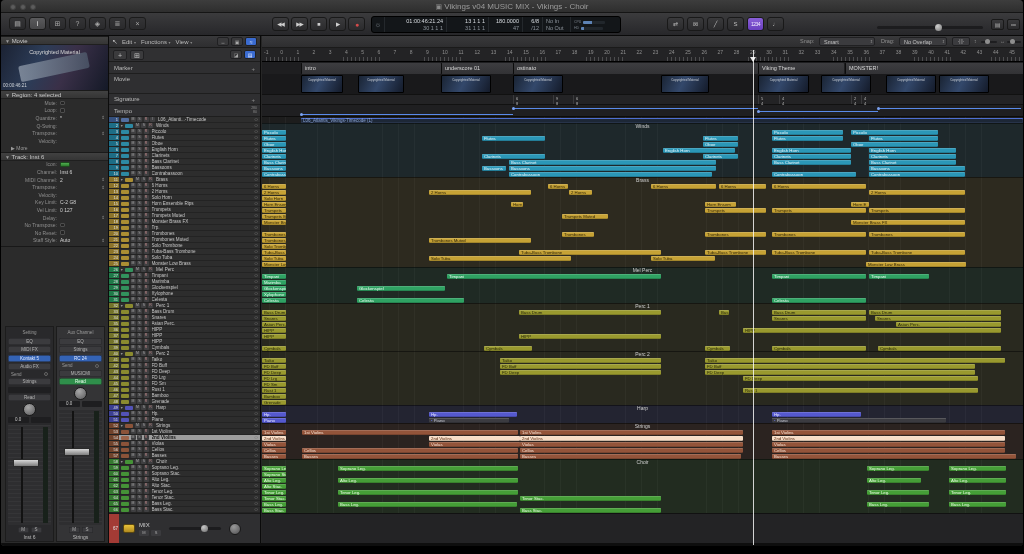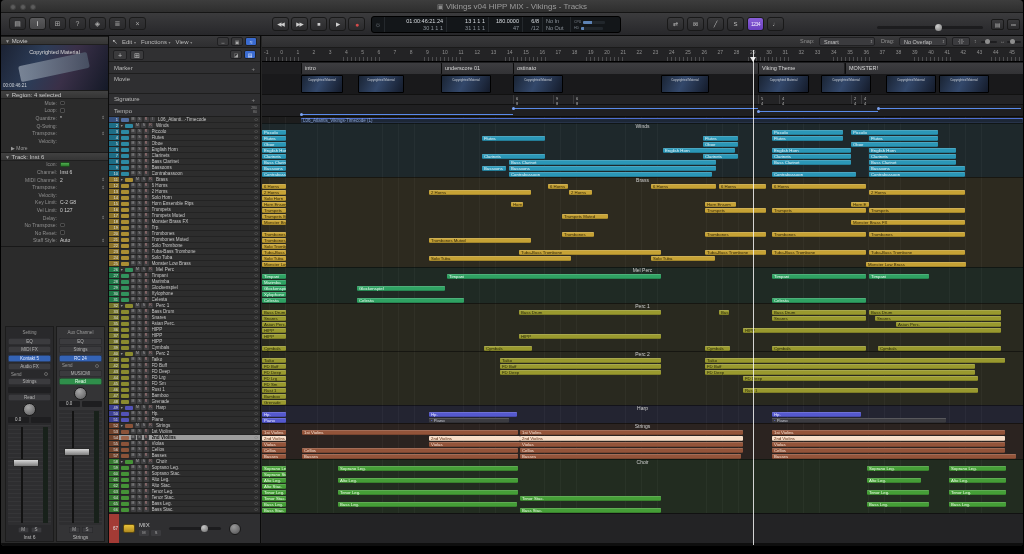--- a/index.html
+++ b/index.html
@@ -238,21 +238,21 @@
 <body>
 
 <div class="win">
 
   <div class="titlebar">
     <div class="traffic">
       <span class="tl-dot"></span>
       <span class="tl-dot"></span>
       <span class="tl-dot"></span>
     </div>
-    <div class="title"><span class="doc">▣</span> <span>Vikings v04 HIPP MIX - Vikings - Tracks</span></div>
+    <div class="title"><span class="doc">▣</span> <span>Vikings v04 MUSIC MIX - Vikings - Choir</span></div>
   </div>
 
   <div class="controlbar">
     <div class="panel-icons" id="panelIcons">
         <div class="pbtn">▤</div>
         <div class="pbtn active">i</div>
         <div class="pbtn">⊞</div>
         <div class="pbtn">?</div>
         <div class="pbtn">◈</div>
         <div class="pbtn">≣</div>

